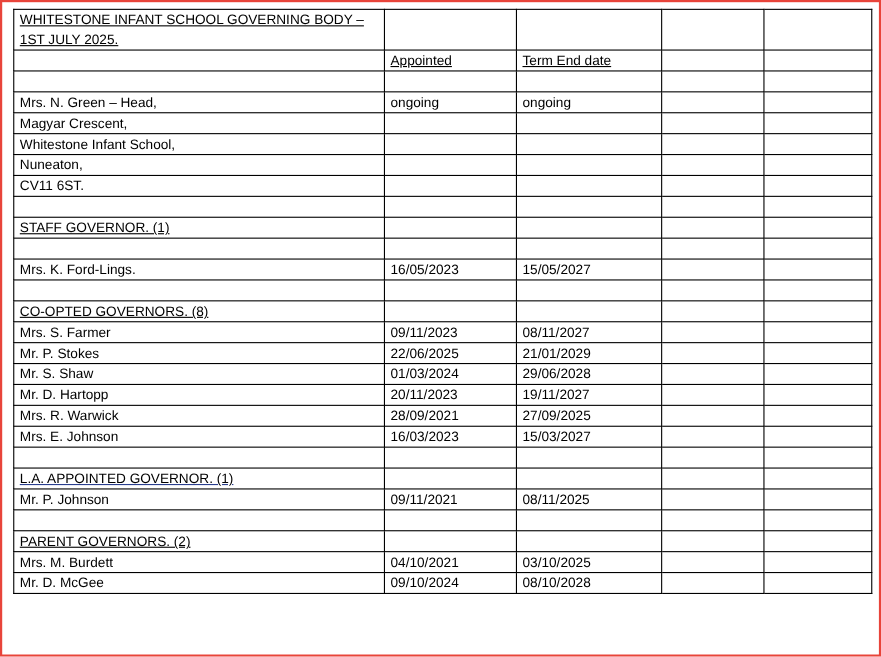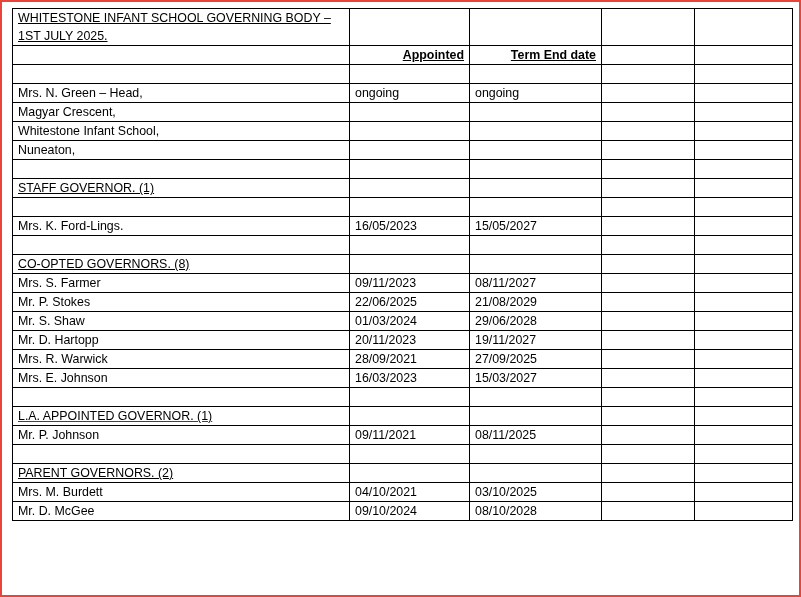--- a/index.html
+++ b/index.html
@@ -41,21 +41,21 @@
     white-space: nowrap;
     overflow: hidden;
   }
   .c0 { width: 337px; }
   .c1 { width: 120px; }
   .c2 { width: 132px; }
   .c3 { width: 93px; }
   .c4 { width: 98px; }
 
   .u { text-decoration: underline; }
-  .b { font-weight: bold; text-align: right; }
+  .b { font-weight: normal; }
   .tall { height: 36px; }
   .spell {
     text-decoration: underline;
     text-decoration-style: wavy;
     text-decoration-color: #d03c2f;
     text-decoration-skip-ink: none;
   }
   .blue-underline {
     text-decoration: underline;
     text-decoration-color: #2a3f8f;
@@ -131,20 +131,27 @@
           <td></td>
           <td></td>
         </tr>
         <tr>
           <td>Nuneaton,</td>
           <td></td>
           <td></td>
           <td></td>
           <td></td>
         </tr>
+        <tr>
+          <td>CV11 6ST.</td>
+          <td></td>
+          <td></td>
+          <td></td>
+          <td></td>
+        </tr>
 
         <tr>
           <td></td>
           <td></td>
           <td></td>
           <td></td>
           <td></td>
         </tr>
 
         <tr>
@@ -187,21 +194,21 @@
         <tr>
           <td>Mrs. S. Farmer</td>
           <td>09/11/2023</td>
           <td>08/11/2027</td>
           <td></td>
           <td></td>
         </tr>
         <tr>
           <td>Mr. P. Stokes</td>
           <td>22/06/2025</td>
-          <td>21/08/2029</td>
+          <td>21/01/2029</td>
           <td></td>
           <td></td>
         </tr>
         <tr>
           <td>Mr. S. Shaw</td>
           <td>01/03/2024</td>
           <td>29/06/2028</td>
           <td></td>
           <td></td>
         </tr>

